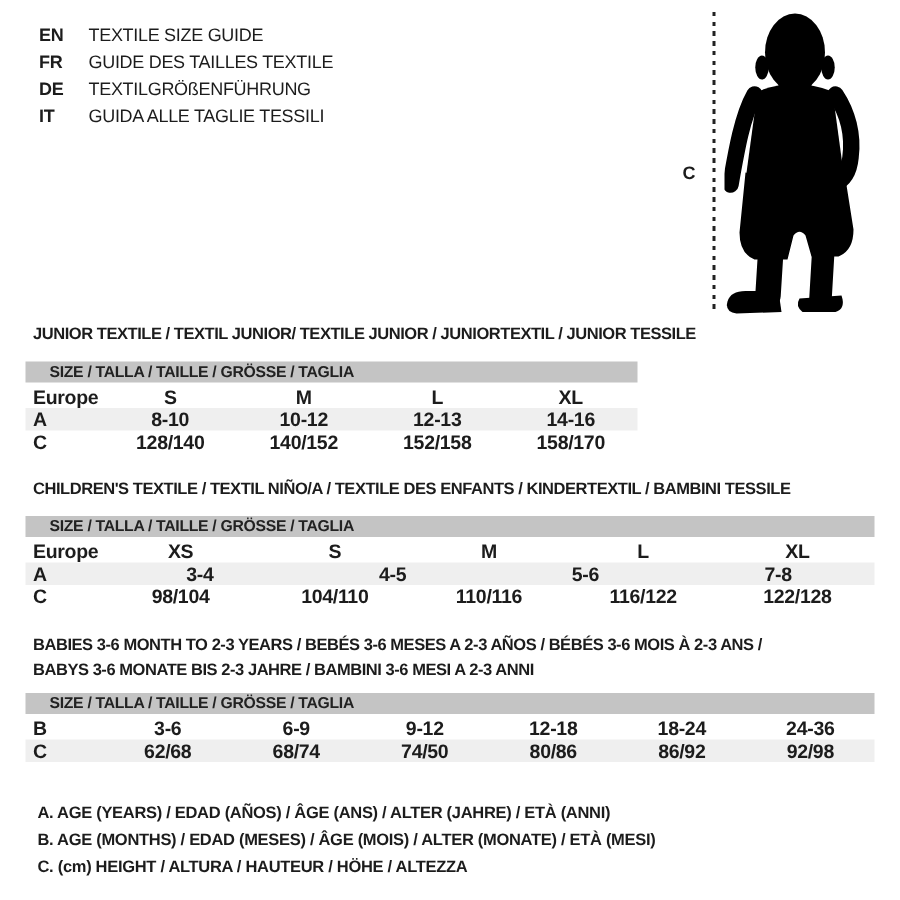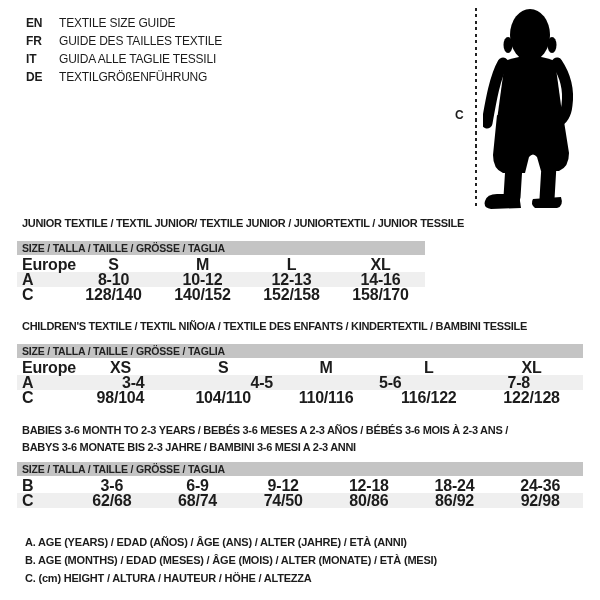--- a/index.html
+++ b/index.html
@@ -21,49 +21,49 @@
   .figure-label{position:absolute;left:455px;top:108px;font-size:12px;font-weight:700;}
   .baby-svg{position:absolute;left:483px;top:5px;}
   
   .section-title{
     position:absolute;left:22px;font-size:11px;font-weight:700;
     letter-spacing:-0.3px;white-space:nowrap;
   }
   .size-table{position:absolute;left:17px;}
   .size-head{
     background:#c4c4c4;height:14px;line-height:14px;margin-bottom:2px;
-    padding-left:5px;font-size:10.5px;font-weight:700;letter-spacing:-0.2px;color:#222;
+    padding-left:16px;font-size:10.5px;font-weight:700;letter-spacing:-0.2px;color:#222;
   }
-  .t-row{display:flex;height:15px;line-height:15px;font-size:16px;font-weight:700;letter-spacing:-0.2px;}
+  .t-row{display:flex;height:15px;line-height:15px;font-size:13px;font-weight:700;letter-spacing:-0.2px;}
   .t-row.shaded{background:#efefef;}
   .t-label{width:52px;padding-left:5px;box-sizing:border-box;text-align:left;}
   .t-cell{flex:1;text-align:center;}
   
   .legend{position:absolute;left:25px;top:533px;}
   .legend-line{height:18px;line-height:18px;font-size:11px;font-weight:700;letter-spacing:-0.2px;white-space:nowrap;}
 </style>
 </head>
 <body>
 
 <div class="langs">
   <div class="lang-row">
     <span class="lang-code">EN</span>
     <span class="lang-title">TEXTILE SIZE GUIDE</span>
   </div>
   <div class="lang-row">
     <span class="lang-code">FR</span>
     <span class="lang-title">GUIDE DES TAILLES TEXTILE</span>
   </div>
   <div class="lang-row">
+    <span class="lang-code">DE</span>
+    <span class="lang-title">TEXTILGRÖßENFÜHRUNG</span>
+  </div>
+  <div class="lang-row">
     <span class="lang-code">IT</span>
     <span class="lang-title">GUIDA ALLE TAGLIE TESSILI</span>
-  </div>
-  <div class="lang-row">
-    <span class="lang-code">DE</span>
-    <span class="lang-title">TEXTILGRÖßENFÜHRUNG</span>
   </div>
 </div>
 
 <div class="dotline"></div>
 <div class="figure-label">C</div>
 <svg class="baby-svg" width="112" height="207" viewBox="0 0 112 207" fill="#000">
 
   <ellipse cx="47" cy="30" rx="20" ry="26"></ellipse>
   <ellipse cx="25" cy="40" rx="4.5" ry="8"></ellipse>
   <ellipse cx="69" cy="40" rx="4.5" ry="8"></ellipse>

